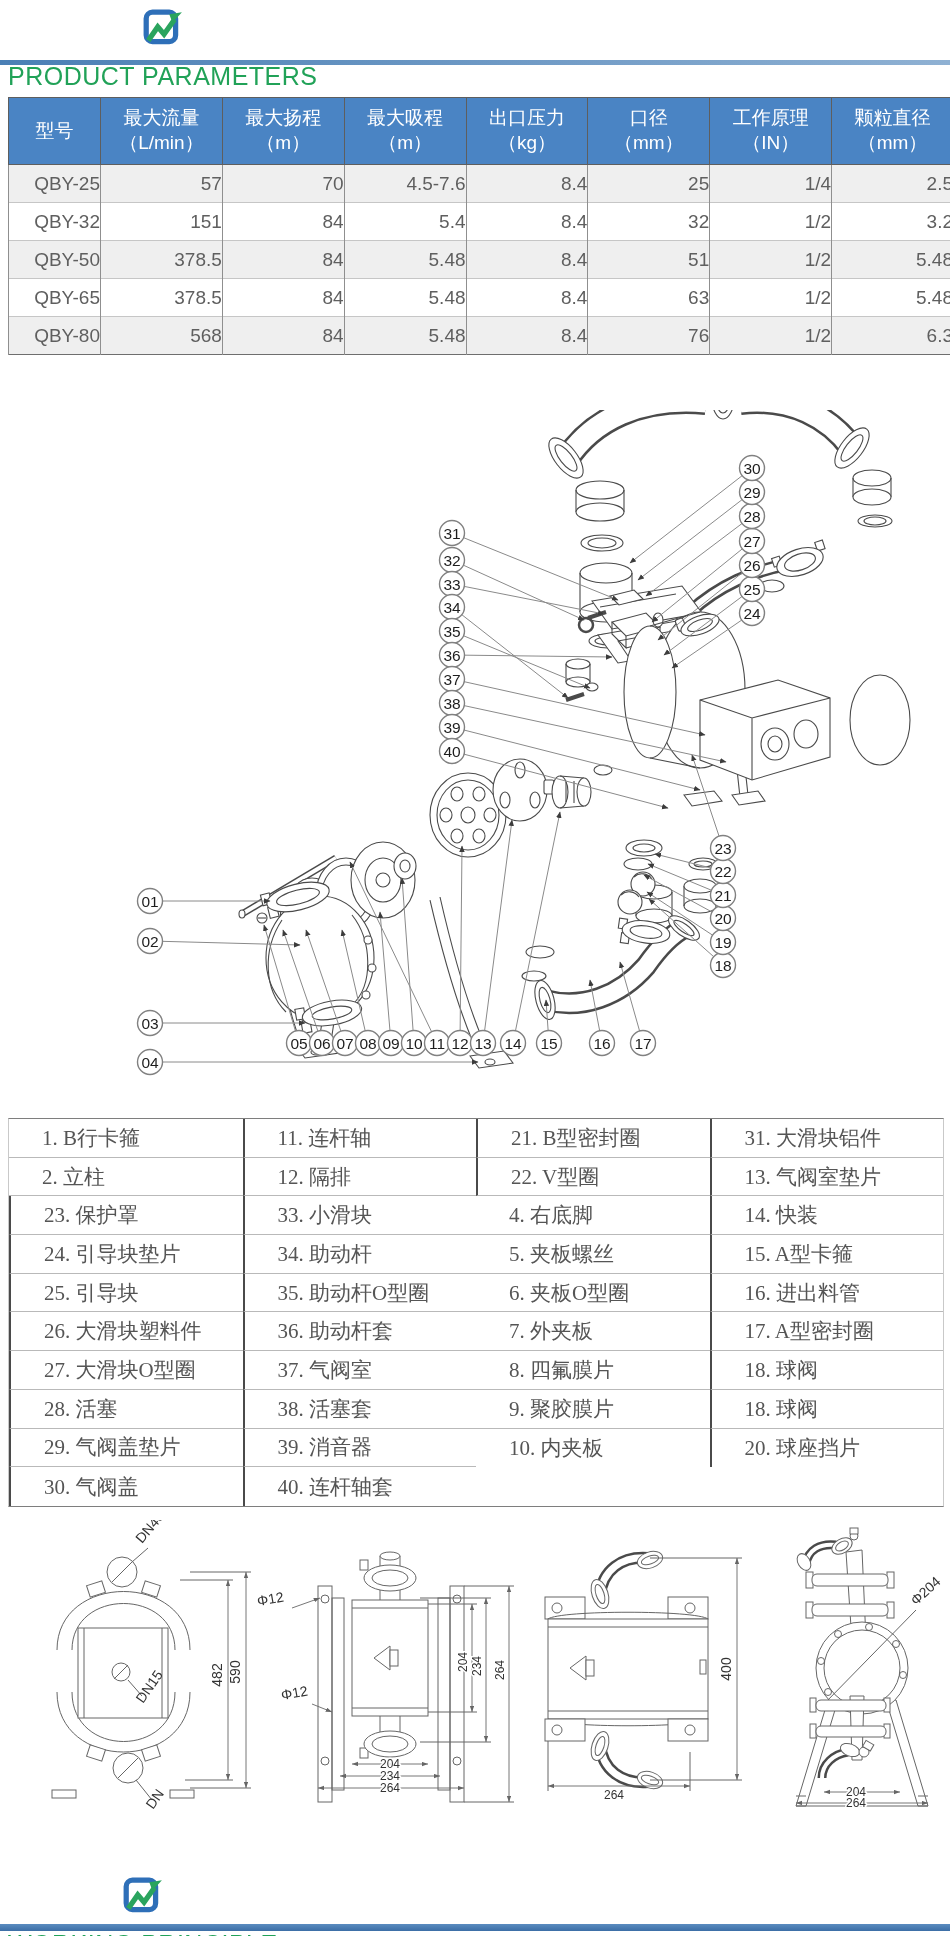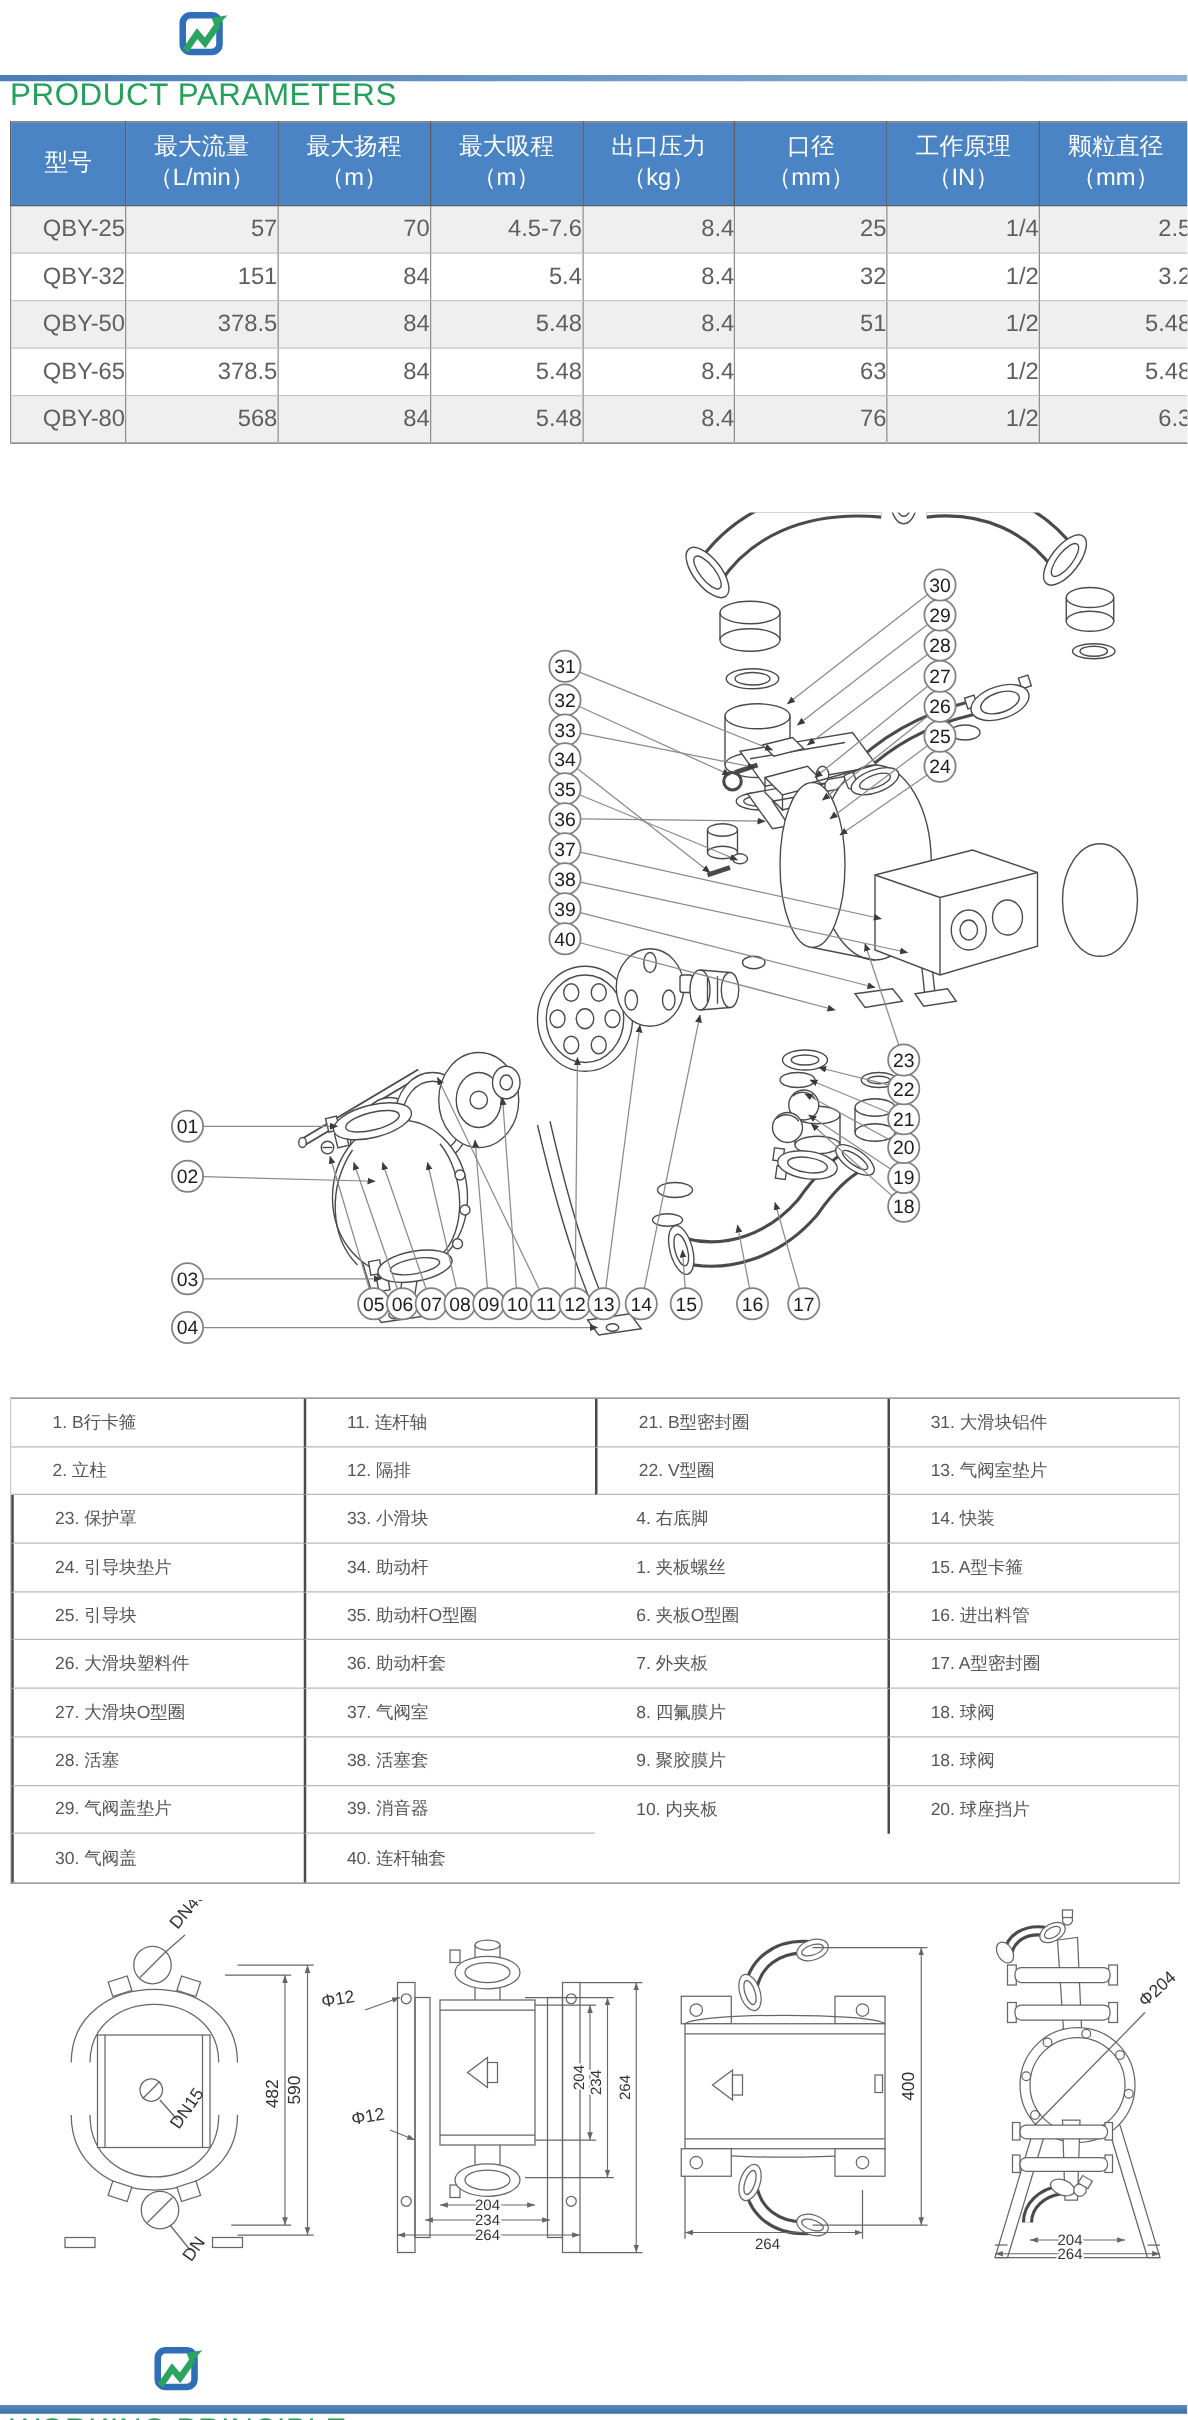--- a/index.html
+++ b/index.html
@@ -21,22 +21,22 @@
   table.spec td{height:37px;text-align:right;font-size:19px;color:#5f5f5f;
       border-left:1px solid #8f8f8f;border-top:1px solid #c6c6c6;padding:0;}
   table.spec tbody tr:nth-child(odd){background:#efefef;}
   table.spec tbody tr:nth-child(even){background:#ffffff;}
   table.spec tbody tr:first-child td{border-top:1px solid #6e6e6e;}
   
   .parts-grid{position:absolute;top:1118px;left:8px;width:934px;display:grid;
       grid-template-columns:repeat(4,1fr);grid-auto-rows:38.7px;
       border-top:1px solid #7e7e7e;border-bottom:1px solid #7e7e7e;
       border-left:1px solid #c9c9c9;border-right:1px solid #c9c9c9;}
-  .parts-grid .cell{display:flex;align-items:center;padding-left:33px;font-size:14px;color:#555;
-      border-bottom:1px solid #b9b9b9;white-space:nowrap;overflow:hidden;}
+  .parts-grid .cell{display:flex;align-items:center;padding-left:33px;font-size:21px;color:#555;
+      border-bottom:1px solid #b9b9b9;white-space:nowrap;overflow:hidden;font-family:Liberation Serif, serif;}
   .parts-grid .cell.lastrow{border-bottom:none;}
   .parts-grid .cell.colsep{border-left:2px solid #4a4a4a;}
   
   svg text{font-family:"Liberation Sans","DejaVu Sans",sans-serif;fill:#333;stroke:none;}
   #exploded{position:absolute;top:410px;left:0;}
   #drawings{position:absolute;top:1520px;left:0;}
   .w{fill:#fff;}
   .lbl-circle{fill:#fff;stroke:#818181;stroke-width:1.4;}
   .lbl-text{font-size:15.5px;fill:#1d1d1d;}
   .leader{stroke:#8a8a8a;stroke-width:1;fill:none;}
@@ -523,21 +523,21 @@
       <div class="cell">2. 立柱</div>
       <div class="cell colsep">12. 隔排</div>
       <div class="cell colsep">22. V型圈</div>
       <div class="cell colsep">13. 气阀室垫片</div>
       <div class="cell colsep">23. 保护罩</div>
       <div class="cell colsep">33. 小滑块</div>
       <div class="cell">4. 右底脚</div>
       <div class="cell colsep">14. 快装</div>
       <div class="cell colsep">24. 引导块垫片</div>
       <div class="cell colsep">34. 助动杆</div>
-      <div class="cell">1. 夹板螺丝</div>
+      <div class="cell">5. 夹板螺丝</div>
       <div class="cell colsep">15. A型卡箍</div>
       <div class="cell colsep">25. 引导块</div>
       <div class="cell colsep">35. 助动杆O型圈</div>
       <div class="cell">6. 夹板O型圈</div>
       <div class="cell colsep">16. 进出料管</div>
       <div class="cell colsep">26. 大滑块塑料件</div>
       <div class="cell colsep">36. 助动杆套</div>
       <div class="cell">7. 外夹板</div>
       <div class="cell colsep">17. A型密封圈</div>
       <div class="cell colsep">27. 大滑块O型圈</div>

